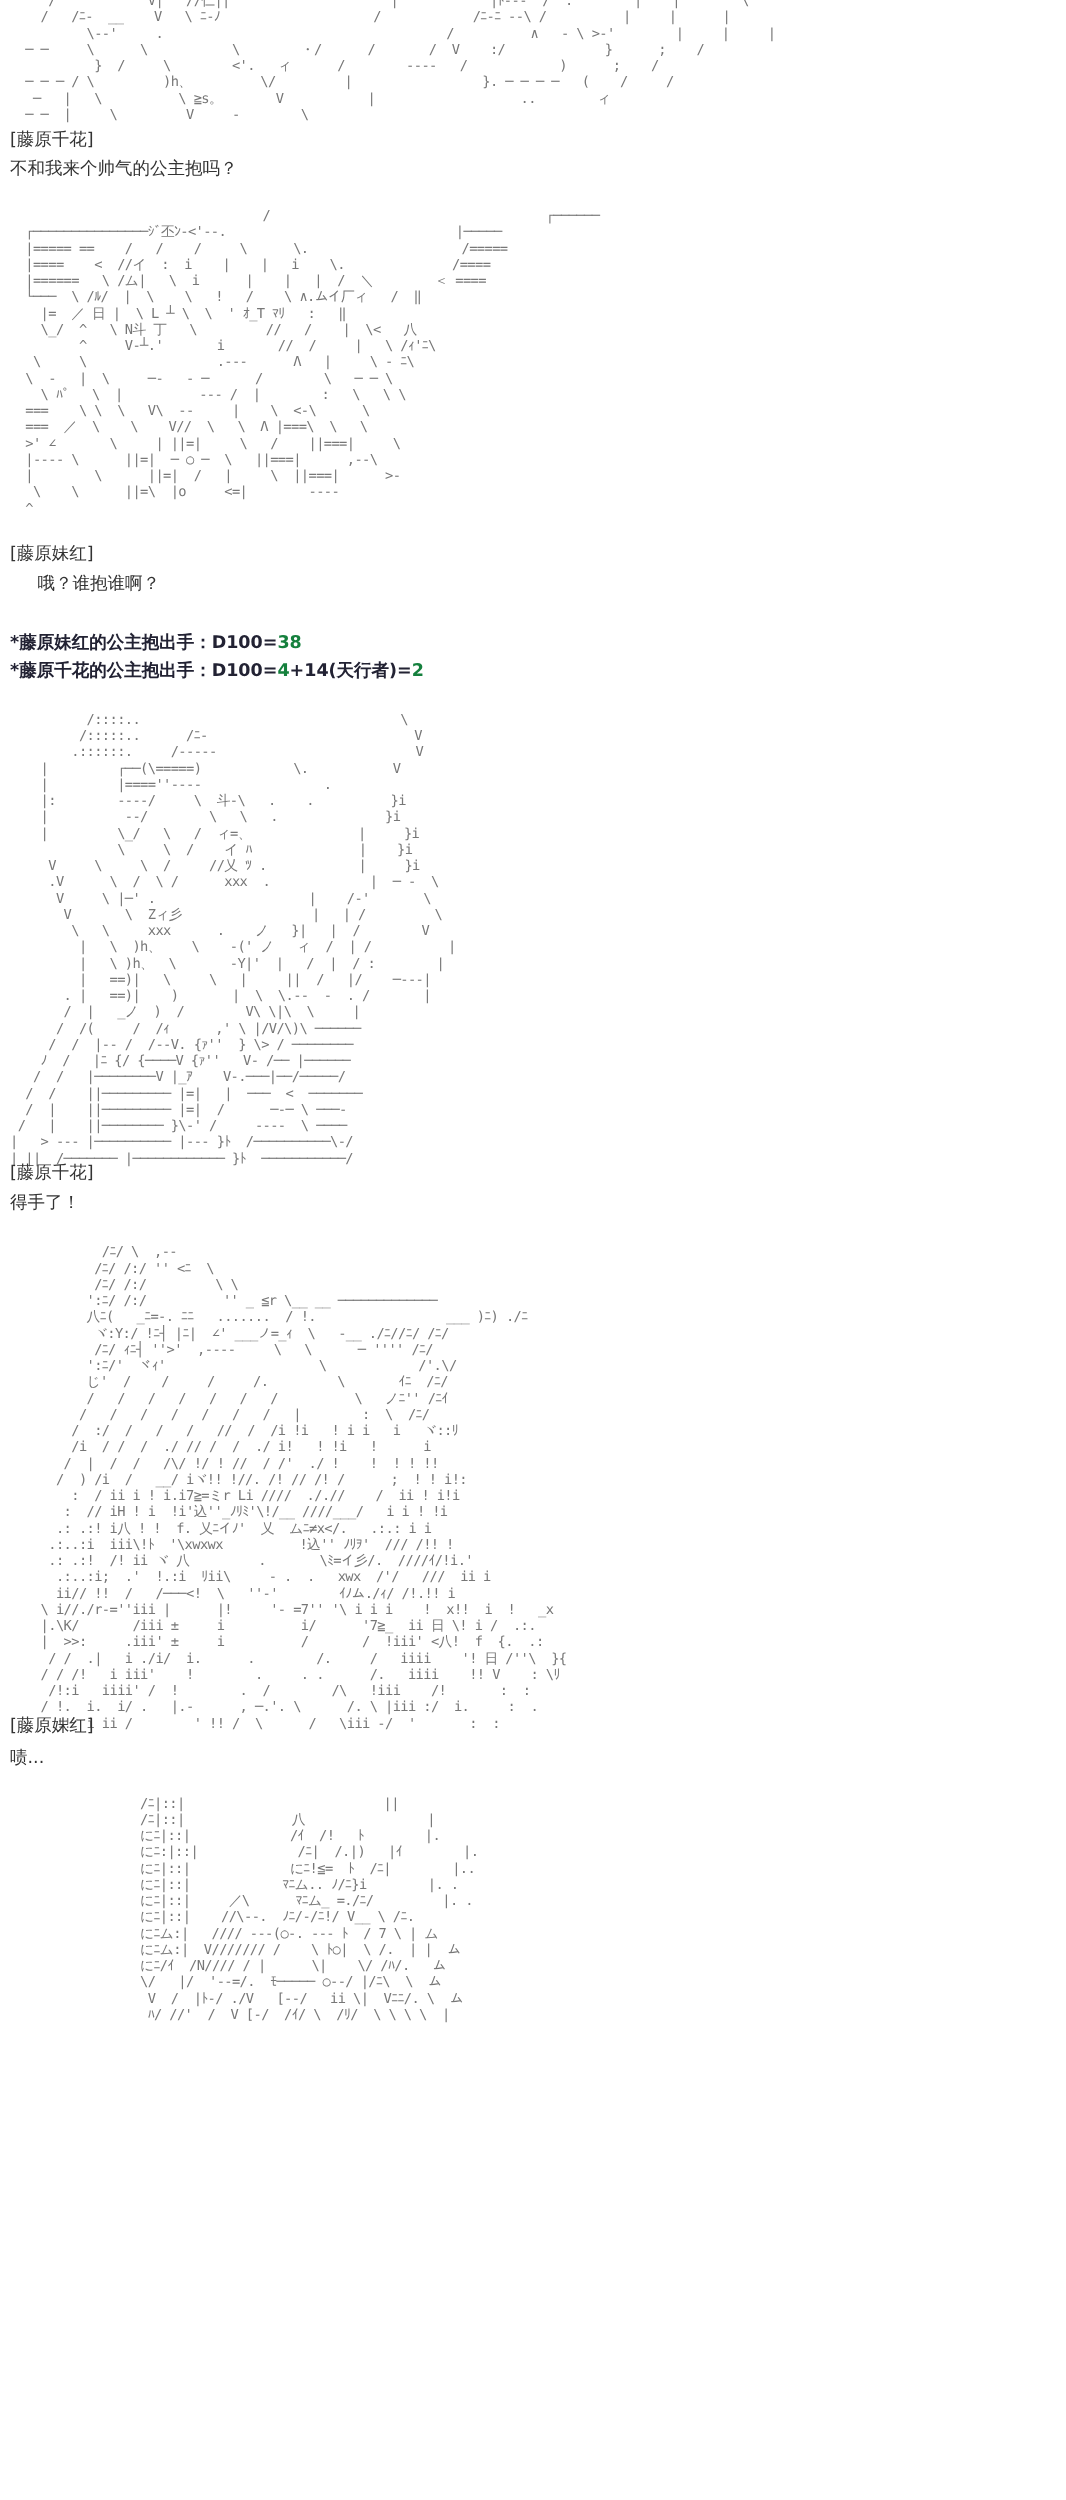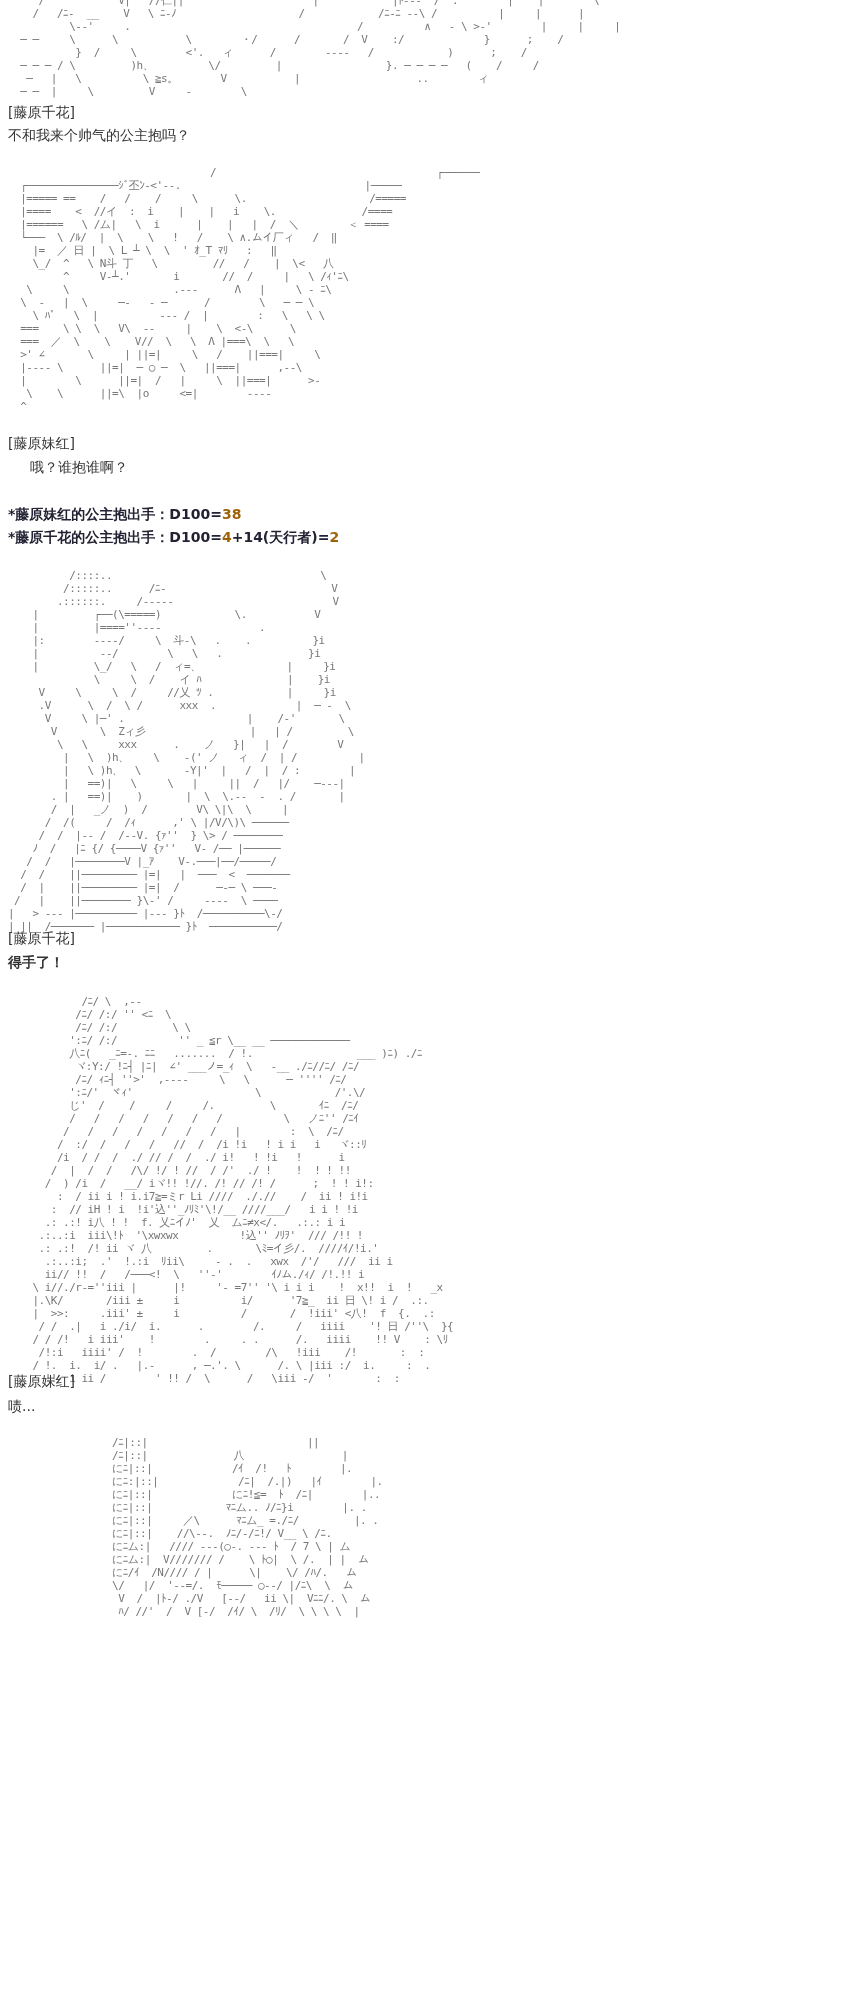--- a/index.html
+++ b/index.html
@@ -13,21 +13,21 @@
     font-family:"DejaVu Sans Mono", monospace;
     font-size:11px; line-height:13px; color:#777777;
     white-space:pre; letter-spacing:-0.5px;
   }
   .speaker, .line {
     position:absolute; left:8px; font-size:14px; line-height:20px; color:#333333; white-space:nowrap;text-align:center;
   }
   .roll {
     position:absolute; left:8px; font-size:14px; line-height:20px; font-weight:bold; color:#222233; white-space:nowrap;
   }
-  .roll .hl { color:#a16207; }
+  .roll .hl { color:#15803d; }
 </style>
 </head>
 <body>
 
 <div class="post">
 
   <pre class="aa" style="top:-6px;">     /            V|   //仁||                     |            |ﾄ---  /  :        |    |        \
     /   /ﾆ-  __    V   \ ﾆ-ﾉ                    /            /ﾆ-ﾆ --\ /          |     |      |
           \‐-'     .                                     /          ∧   ‐ \ &gt;‐'        |     |     |
   ─ ─     \      \           \        ・/      /       /  V    :/             }      ;    /
@@ -92,21 +92,21 @@
      /  /  |‐‐ /  /‐‐V. {ｧ''  } \&gt; / ────────
     ﾉ  /   |ﾆ {/ {────V {ｧ''   V‐ /── |──────
    /  /   |────────V |_ｱ    V‐.───|──/─────/
   /  /    ||───────── |=|   |  ───  &lt;  ───────
   /  |    ||───────── |=|  /      ─‐─ \ ───‐
  /   |    ||──────── }\‐' /     ‐‐‐‐  \ ────
 |   &gt; ‐‐‐ |────────── |‐‐‐ }ﾄ  /──────────\‐/
 | ||  /─────── |──────────── }ﾄ  ───────────/</pre>
 
   <div class="speaker" style="top:928px;">[藤原千花]</div>
-  <div class="line" style="top:952px;font-weight:bold;">得手了！</div>
+  <div class="line" style="top:952px;">得手了！</div>
 
   <pre class="aa" style="top:995px;">            /ﾆ/ \  ,‐‐
            /ﾆ/ /:/ '' &lt;ﾆ  \
            /ﾆ/ /:/         \ \
           ':ﾆ/ /:/          '' _ ≦r \__ __ ─────────────
           八ﾆ(   _ﾆ=‐. ﾆﾆ   .......  / !.                 ___ )ﾆ) ./ﾆ
            ヾ:Y:/ !ﾆ┤ |ﾆ|  ∠' ___ノ=_ｨ  \   ‐__ ./ﾆ//ﾆ/ /ﾆ/
            /ﾆ/ ｨﾆ┤ ''&gt;'  ,‐‐‐‐     \   \      ─ '''' /ﾆ/
           ':ﾆ/'  ヾｨ'                    \            /'.\/
           じ'  /    /     /     /.         \       ｲﾆ  /ﾆ/

